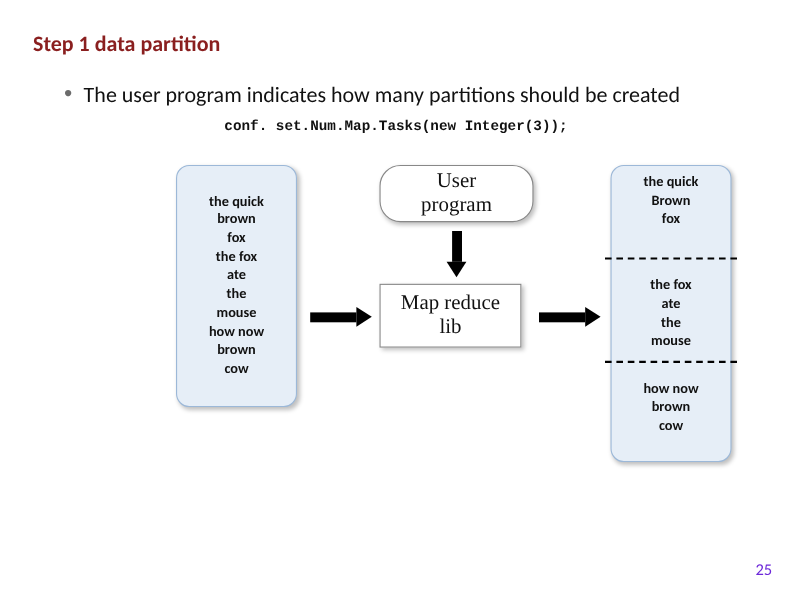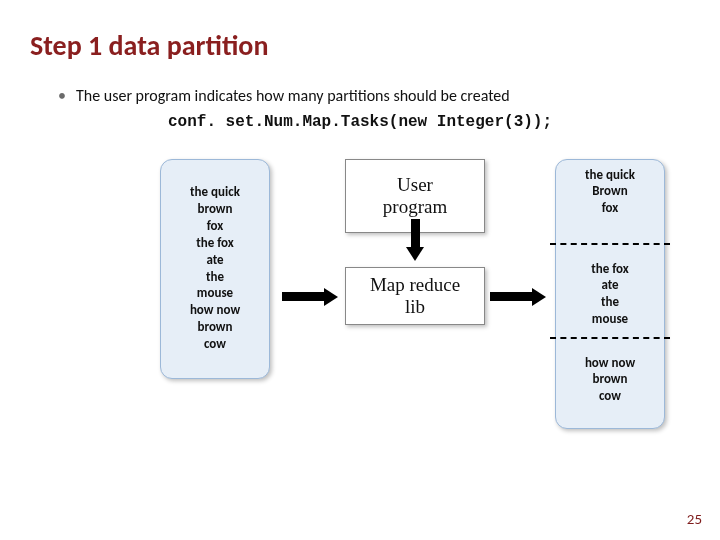--- a/index.html
+++ b/index.html
@@ -6,49 +6,49 @@
   body {
     width: 720px;
     height: 540px;
     font-family: Calibri, Arial, sans-serif;
     background: #fff;
     position: relative;
     padding: 28px 30px 20px 30px;
   }
   .title {
     color: #8a1f1f;
-    font-size: 28px;
+    font-size: 20px;
     font-weight: 600;
     margin-bottom: 22px;
   }
   ul.bullets {
     list-style: none;
     padding-left: 28px;
     margin-bottom: 6px;
   }
   ul.bullets li {
     position: relative;
-    font-size: 16px;
+    font-size: 20px;
     color: #111;
     line-height: 1.35;
     padding-left: 18px;
     margin-bottom: 1px;
   }
   ul.bullets li::before {
     content: "•";
     position: absolute;
     left: 0;
     top: 0;
     color: #6b6b6b;
     font-size: 16px;
   }
   .code-line {
     text-align: center;
     font-family: "Courier New", monospace;
-    font-size: 16px;
+    font-size: 13px;
     font-weight: bold;
     color: #111;
     margin: 2px 0 4px 0;
   }
   .diagram {
     position: relative;
     width: 100%;
     height: 330px;
     margin-top: 18px;
   }
@@ -84,26 +84,27 @@
     color: #111;
     display: flex;
     align-items: center;
     justify-content: center;
     line-height: 1.15;
   }
   .user-program {
     left: 315px;
     top: 10px;
     width: 140px;
-    height: 74px;
+    height: 52px;
+    border-radius: 19px;
   }
   .mapreduce-lib {
     left: 315px;
     top: 118px;
-    width: 140px;
+    width: 129px;
     height: 58px;
   }
   .output-block {
     position: absolute;
     left: 525px;
     top: 10px;
     width: 110px;
     height: 270px;
     background: #e6eef7;
     border: 1px solid #9cb8d8;
@@ -165,21 +166,21 @@
     border-left: 9px solid transparent;
     border-right: 9px solid transparent;
     border-top: 14px solid #000;
     left: -9px;
   }
   .page-num {
     position: absolute;
     right: 18px;
     bottom: 12px;
     font-size: 15px;
-    color: #7f1d1d;
+    color: #6d28d9;
   }
 </style>
 </head>
 <body>
 
 <div class="title">Step 1 data partition</div>
 
 <ul class="bullets">
   <li>The user program indicates how many partitions should be created</li>
 </ul>

